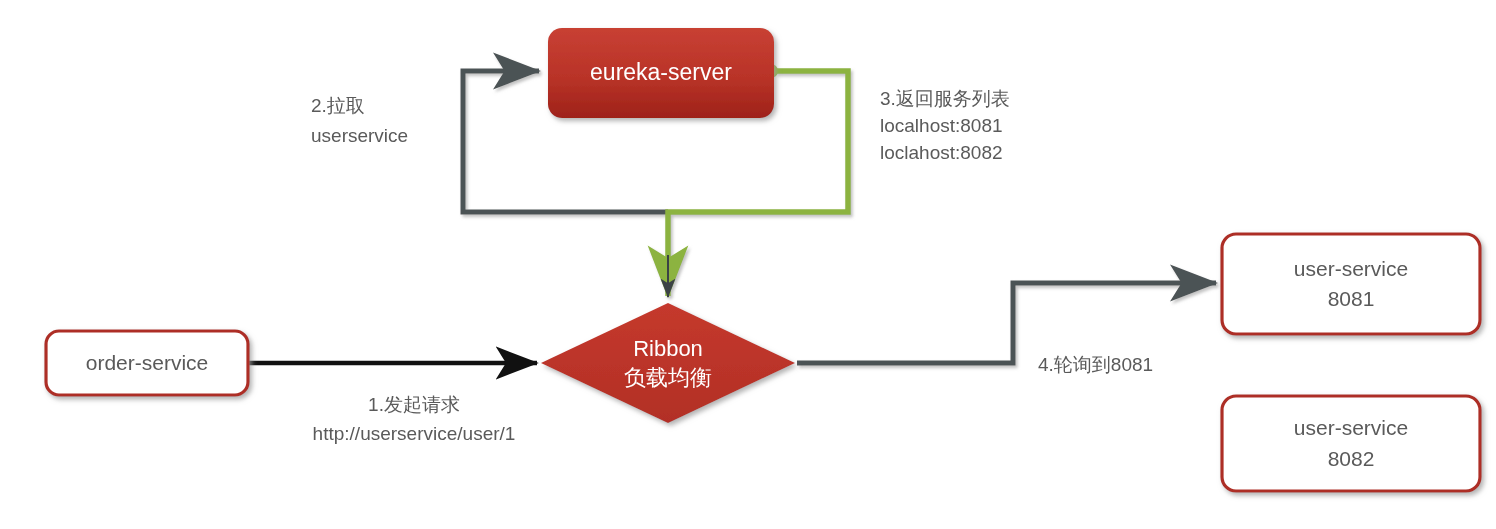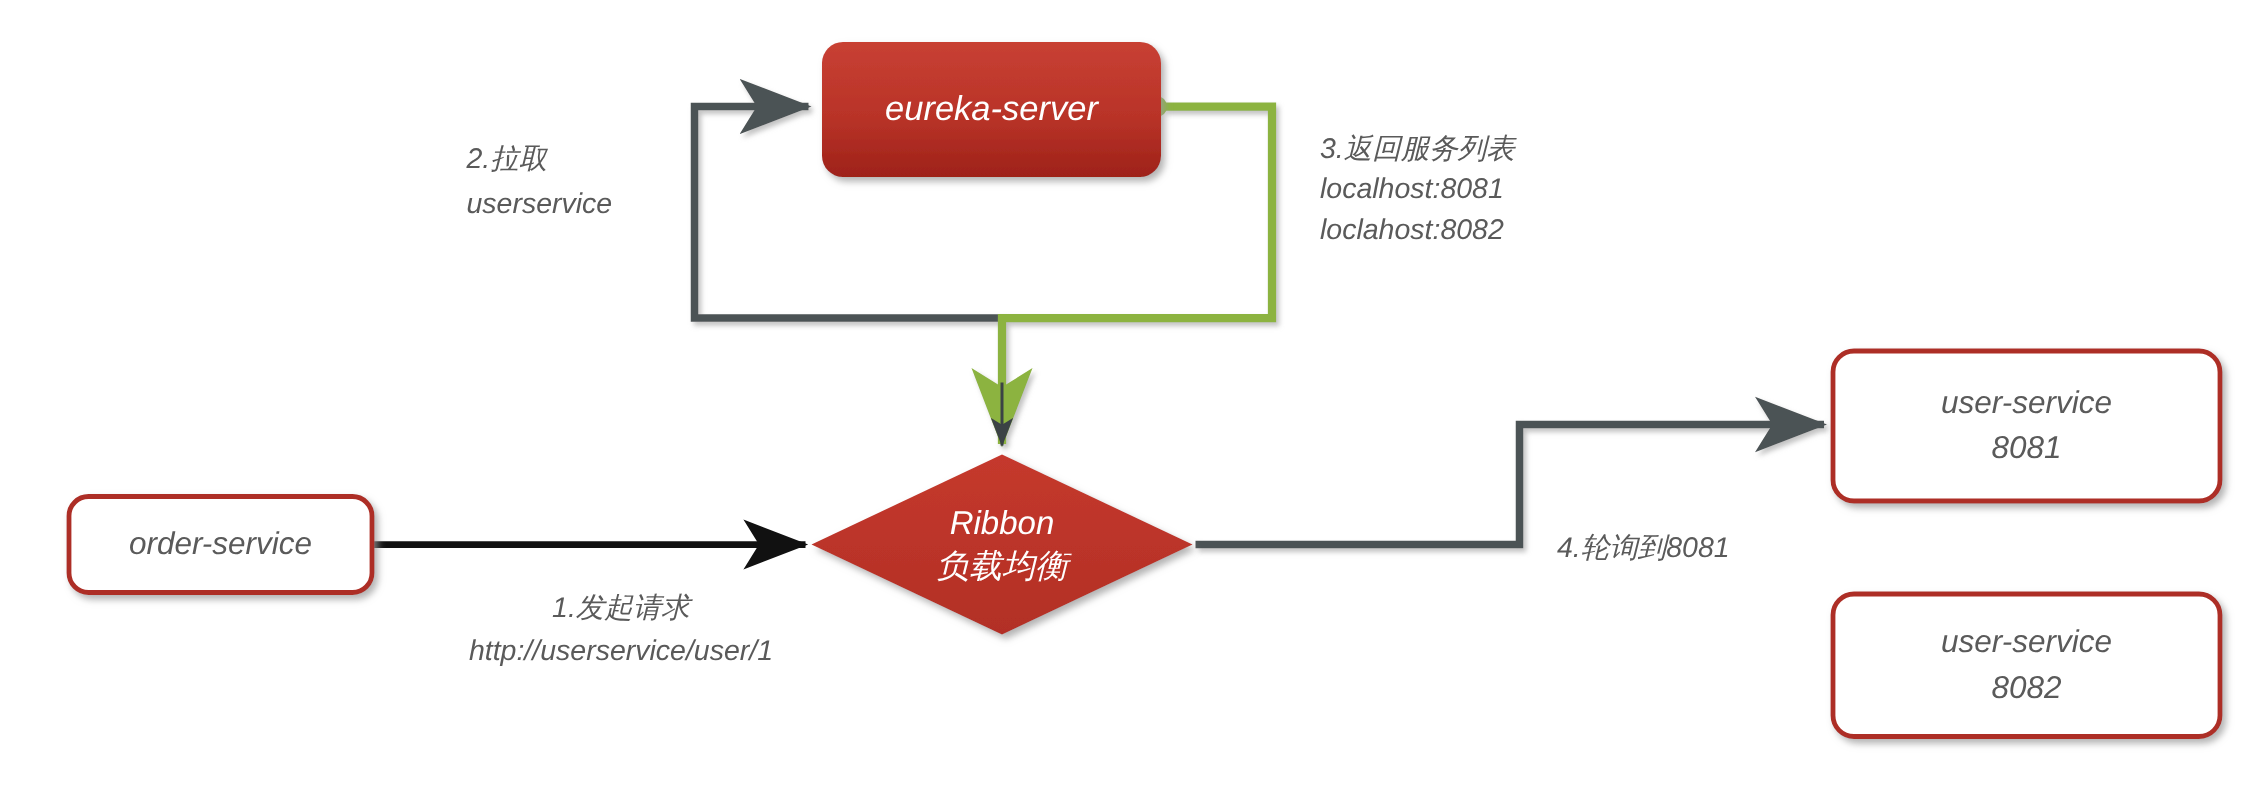--- a/index.html
+++ b/index.html
@@ -10,21 +10,20 @@
   body {
     width: 1496px;
     height: 529px;
     font-family: "Liberation Sans", "DejaVu Sans", sans-serif;
     overflow: hidden;
   }
   #diagram-root {
     position: relative;
     width: 1496px;
     height: 529px;
-    font-style: italic;
   }
   svg.canvas {
     position: absolute;
     top: 0;
     left: 0;
     width: 1496px;
     height: 529px;
   }
   .node-label {
     font-family: "Liberation Sans", "DejaVu Sans", sans-serif;

